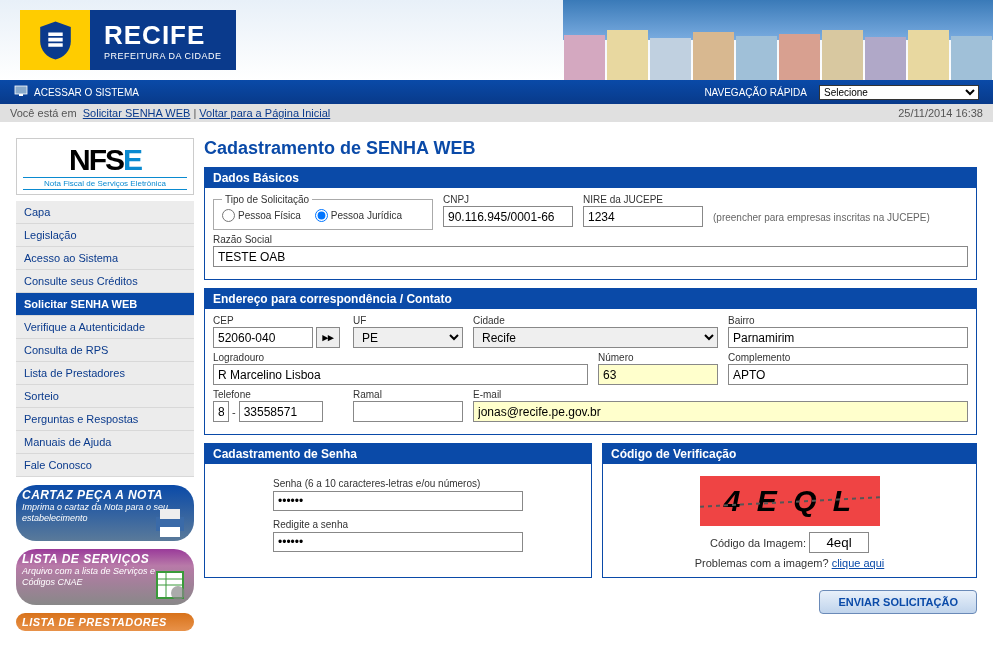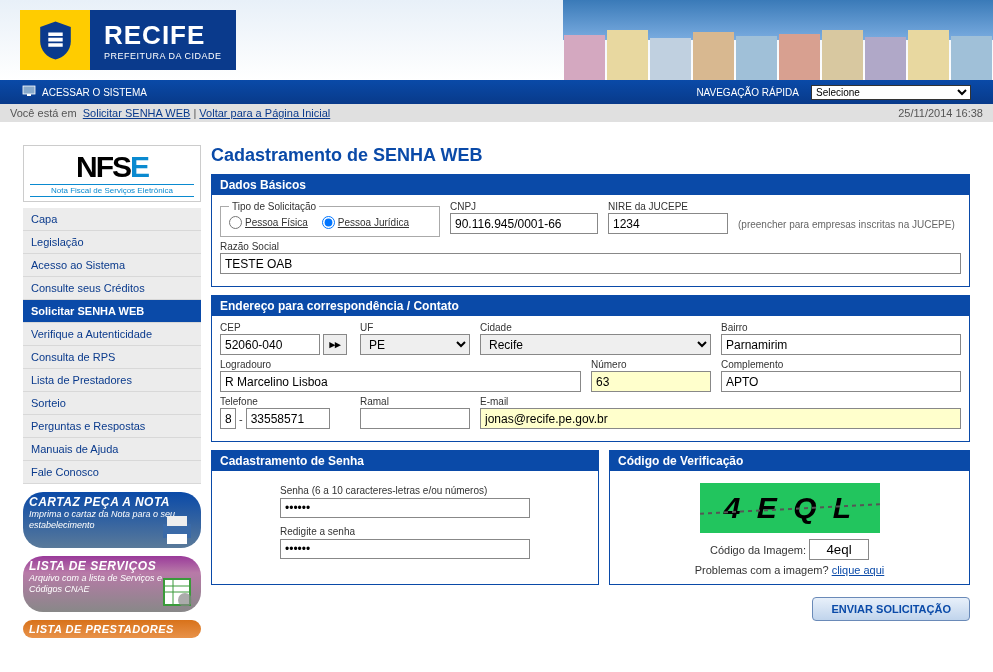--- a/index.html
+++ b/index.html
@@ -21,32 +21,32 @@
 .bld1 { background: #d4a8c0; height: 45px; }
 .bld2 { background: #e8d8a0; height: 50px; }
 .bld3 { background: #c0d0e0; height: 42px; }
 .bld4 { background: #d8b890; height: 48px; }
 .bld5 { background: #a0c0d8; height: 44px; }
 .bld6 { background: #d8a090; height: 46px; }
 .bld7 { background: #d8c8a0; height: 50px; }
 .bld8 { background: #b0a8c8; height: 43px; }
 
 
-.topbar { background: linear-gradient(to bottom, #0a4aa8 0%, #083a8a 100%); height: 24px; display: flex; align-items: center; padding: 0 22px; color: #fff; font-size: 10px; }
+.topbar { background: linear-gradient(to bottom, #0a4aa8 0%, #083a8a 100%); height: 24px; display: flex; align-items: center; padding: 0 14px; color: #fff; font-size: 10px; }
 .topbar-left { display: flex; align-items: center; gap: 6px; }
 .topbar-right { margin-left: auto; display: flex; align-items: center; gap: 12px; }
 .topbar select { font-size: 10px; width: 160px; background: #fff; border: 1px solid #333; }
 
 
 .breadcrumb-bar { background: #e0e0e0; padding: 3px 10px; font-size: 11px; color: #555; display: flex; }
 .breadcrumb-bar a { color: #0a3a8c; text-decoration: underline; }
 .breadcrumb-bar .ts { margin-left: auto; }
 
 
-.content { display: flex; padding: 23px; gap: 10px; }
+.content { display: flex; padding: 16px; gap: 10px; }
 .sidebar { width: 178px; flex-shrink: 0; }
 .main { flex: 1; }
 
 
 .nfse-logo { border: 1px solid #ccc; padding: 4px 6px; margin-bottom: 6px; text-align: center; }
 .nfse-logo .big { font-size: 30px; font-weight: bold; letter-spacing: -2px; }
 .nfse-logo .big .n1 { color: #000; }
 .nfse-logo .big .n2 { color: #0a8ad0; }
 .nfse-logo .sub { font-size: 8px; color: #0a8ad0; border-top: 1px solid #0a8ad0; border-bottom: 1px solid #0a8ad0; padding: 1px 0; }
 
@@ -69,31 +69,31 @@
 .panel { border: 1px solid #0a4aa8; margin-bottom: 8px; }
 .panel-header { background: #0a4aa8; color: #fff; font-weight: bold; padding: 3px 8px; font-size: 12px; }
 .panel-body { padding: 6px 8px 8px 8px; background: #fff; }
 .form-row { display: flex; gap: 10px; margin-bottom: 4px; }
 .form-group { display: flex; flex-direction: column; }
 .form-group label { font-size: 10px; color: #333; margin-bottom: 1px; }
 .form-group input[type=text], .form-group input[type=password], .form-group select { border: 1px solid #888; padding: 2px 4px; font-size: 12px; height: 21px; font-family: Arial; }
 .fieldset-like { border: 1px solid #aaa; padding: 4px 8px 6px 8px; }
 .fieldset-like legend { font-size: 10px; padding: 0 3px; }
 .radio-group { display: flex; gap: 14px; align-items: center; font-size: 11px; }
-.radio-group label { display: flex; align-items: center; gap: 3px; text-decoration: underline; }
+.radio-group label { display: flex; align-items: center; gap: 3px; }
 .hint { font-size: 10px; color: #666; align-self: center; padding-top: 10px; }
 
 .cep-btn { width: 24px; height: 21px; border: 1px solid #888; background: #eee; cursor: pointer; font-size: 11px; font-weight: bold; }
 
 .two-col { display: flex; gap: 10px; }
 .two-col .panel { flex: 1; }
 
 .yellow-bg { background: #ffffcc !important; }
 
-.captcha-img { width: 180px; height: 50px; margin: 6px auto; background: #22c55e; display: flex; align-items: center; justify-content: center; font-size: 30px; font-weight: bold; font-style: italic; letter-spacing: 4px; color: #000; position: relative; }
+.captcha-img { width: 180px; height: 50px; margin: 6px auto; background: #ef4444; display: flex; align-items: center; justify-content: center; font-size: 30px; font-weight: bold; font-style: italic; letter-spacing: 4px; color: #000; position: relative; }
 .captcha-img::before { content: ""; position: absolute; left: 0; right: 0; top: 50%; height: 2px; background: repeating-linear-gradient(90deg, #555 0 4px, transparent 4px 8px); transform: rotate(-3deg); }
 .captcha-row { text-align: center; font-size: 11px; }
 .captcha-row input { width: 60px; text-align: center; border: 1px solid #888; padding: 2px; }
 .captcha-link { text-align: center; font-size: 11px; margin-top: 4px; }
 .captcha-link a { color: #0a4aa8; }
 
 .submit-row { text-align: right; margin-top: 4px; }
 .submit-btn { background: linear-gradient(to bottom, #e8f0fa, #c0d4ec); border: 1px solid #6a8ab8; color: #0a4aa8; font-weight: bold; padding: 5px 18px; border-radius: 4px; cursor: pointer; font-size: 11px; }
 
 .pwd-block { padding: 8px 60px; }
@@ -226,21 +226,21 @@
                       <input type="radio" name="tipo" style=""> 
                       <span>Pessoa Física</span>
                     </label>
                   <label>
                       <input type="radio" name="tipo" checked="" style=""> 
                       <span>Pessoa Jurídica</span>
                     </label>
                 </div>
               </fieldset>
             </div>
-            <div class="form-group" style="width:148px;">
+            <div class="form-group" style="width:130px;">
               <label>CNPJ</label>
               <input type="text" value="90.116.945/0001-66" style="">
             </div>
             <div class="form-group" style="width:120px;">
               <label>NIRE da JUCEPE</label>
               <input type="text" value="1234" style="">
             </div>
             <div class="hint">(preencher para empresas inscritas na JUCEPE)</div>
           </div>
           <div class="form-row">

